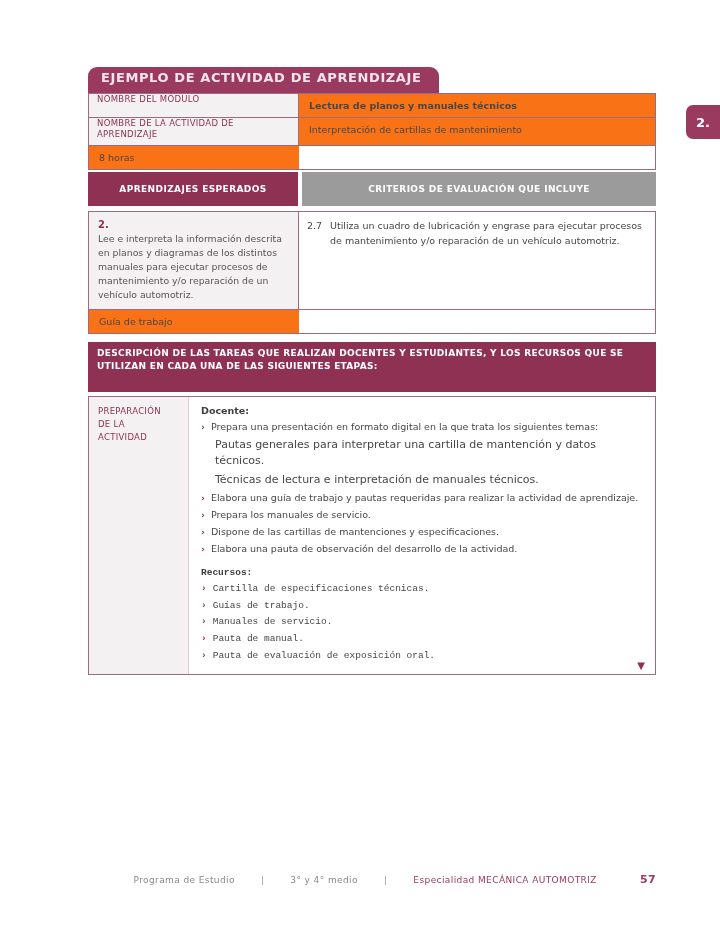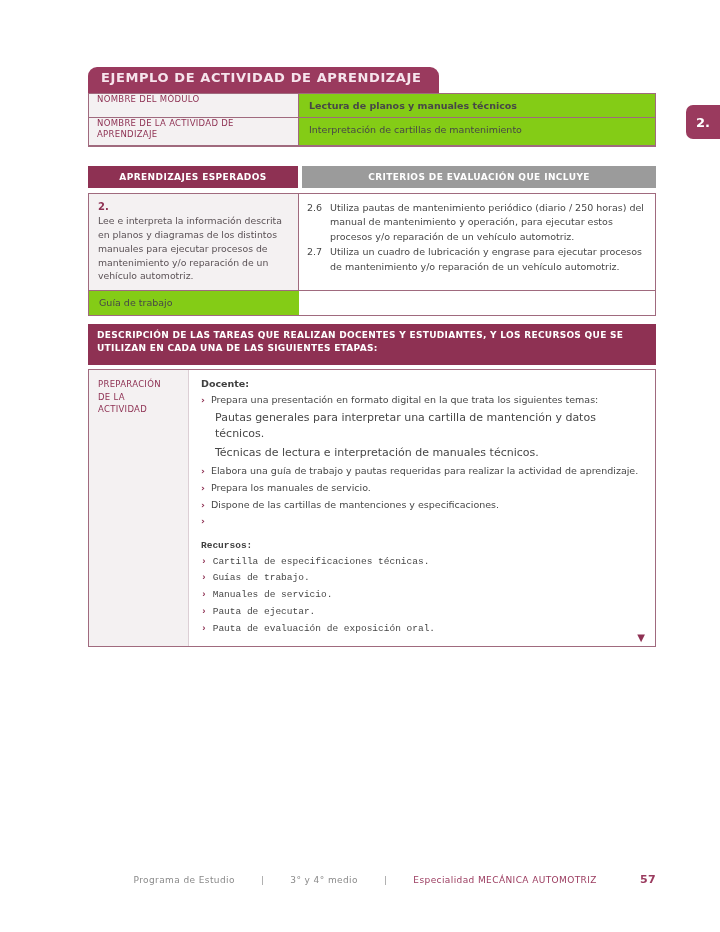--- a/index.html
+++ b/index.html
@@ -18,48 +18,48 @@
   }
 
   
   .tbl{border:1px solid #a06a7e;}
   .row{display:grid;grid-template-columns:210px 1fr;}
   .row + .row{border-top:1px solid #a06a7e;}
   .cell-label{
     background:#f4f1f2;color:#8e3153;font-size:8.5px;letter-spacing:.3px;
     padding:0 8px 6px;border-right:1px solid #a06a7e;line-height:1.2;
   }
-  .cell-value{background:#84cc16;font-size:9.5px;padding:6px 10px 5px;line-height:1.3;color:#474747;}
+  .cell-value{background:#f97316;font-size:9.5px;padding:6px 10px 5px;line-height:1.3;color:#474747;}
   .val-bold{font-weight:bold;}
 
   
   .hdr-row{display:grid;grid-template-columns:210px 1fr;gap:4px;margin-top:2px;}
   .hdr-cell{
-    height:22px;display:flex;align-items:center;justify-content:center;
-    color:#ffffff;font-size:9px;font-weight:bold;letter-spacing:.4px;margin-top:17px;
+    height:34px;display:flex;align-items:center;justify-content:center;
+    color:#ffffff;font-size:9px;font-weight:bold;letter-spacing:.4px;
   }
   .hdr-left{background:#8e3153;}
   .hdr-right{background:#9b9b9b;}
 
   
   .content-block{margin-top:5px;border:1px solid #a06a7e;display:grid;grid-template-columns:210px 1fr;min-height:88px;}
   .ap-cell{background:#f4f1f2;border-right:1px solid #a06a7e;padding:7px 9px;}
   .ap-num{color:#8e3153;font-size:10px;font-weight:bold;margin:0 0 2px;}
   .ap-text{font-size:9.3px;line-height:1.5;color:#5a5155;}
   .cr-cell{background:#ffffff;padding:7px 9px 6px 8px;}
   .crit{display:flex;font-size:9.5px;line-height:1.55;color:#474747;}
   .crit .n{flex:none;width:23px;}
 
   .met-row{margin-top:-1px;border:1px solid #a06a7e;}
 
   
   .banner{
     margin-top:8px;background:#8e3153;color:#ffffff;
     font-size:9px;font-weight:bold;letter-spacing:.3px;line-height:1.45;
-    padding:5px 9px 10px 9px;
+    padding:5px 9px 19px 9px;
   }
 
   
   .prep{margin-top:4px;border:1px solid #a06a7e;display:grid;grid-template-columns:100px 1fr;min-height:238px;position:relative;}
   .prep-label{
     background:#f4f1f2;border-right:1px solid #dccfd5;color:#8e3153;
     font-size:8.5px;letter-spacing:.3px;line-height:1.5;padding:8px 14px 0 9px;
   }
   .prep-content{padding:8px 12px 8px 12px;}
   .list-heading{font-size:9.5px;font-weight:bold;color:#3f3f3f;margin:0 0 4px;}
@@ -98,39 +98,36 @@
   <div class="tbl">
     <div class="row">
       <div class="cell-label">NOMBRE DEL MÓDULO</div>
       <div class="cell-value val-bold">Lectura de planos y manuales técnicos</div>
     </div>
     <div class="row">
       <div class="cell-label">NOMBRE DE LA ACTIVIDAD DE APRENDIZAJE</div>
       <div class="cell-value">Interpretación de cartillas de mantenimiento</div>
     </div>
     <div class="row">
+      <div class="cell-value">8 horas</div>
     </div>
   </div>
 
   <div class="hdr-row">
     <div class="hdr-cell hdr-left">APRENDIZAJES ESPERADOS</div>
     <div class="hdr-cell hdr-right">CRITERIOS DE EVALUACIÓN QUE INCLUYE</div>
   </div>
 
   <div class="content-block">
     <div class="ap-cell">
       <div class="ap-num">2.</div>
       <div class="ap-text">Lee e interpreta la información descrita en planos y diagramas de los distintos manuales para ejecutar procesos de mantenimiento y/o reparación de un vehículo automotriz.</div>
     </div>
     <div class="cr-cell">
       <div class="crit">
-        <span class="n">2.6</span>
-        <span>Utiliza pautas de mantenimiento periódico (diario / 250 horas) del manual de mantenimiento y operación, para ejecutar estos procesos y/o reparación de un vehículo automotriz.</span>
-      </div>
-      <div class="crit">
         <span class="n">2.7</span>
         <span>Utiliza un cuadro de lubricación y engrase para ejecutar procesos de mantenimiento y/o reparación de un vehículo automotriz.</span>
       </div>
     </div>
   </div>
 
   <div class="row met-row">
     <div class="cell-value">Guía de trabajo</div>
   </div>
 
@@ -156,39 +153,40 @@
       <div class="bullet-item">
         <span class="b">›</span>
         <span>Prepara los manuales de servicio.</span>
       </div>
       <div class="bullet-item">
         <span class="b">›</span>
         <span>Dispone de las cartillas de mantenciones y especificaciones.</span>
       </div>
       <div class="bullet-item">
         <span class="b">›</span>
+        <span>Elabora una pauta de observación del desarrollo de la actividad.</span>
       </div>
 
       <div class="recursos">
         <div class="list-heading">Recursos:</div>
         <div class="bullet-item">
           <span class="b">›</span>
           <span>Cartilla de especificaciones técnicas.</span>
         </div>
         <div class="bullet-item">
           <span class="b">›</span>
           <span>Guías de trabajo.</span>
         </div>
         <div class="bullet-item">
           <span class="b">›</span>
           <span>Manuales de servicio.</span>
         </div>
         <div class="bullet-item">
           <span class="b">›</span>
-          <span>Pauta de ejecutar.</span>
+          <span>Pauta de manual.</span>
         </div>
         <div class="bullet-item">
           <span class="b">›</span>
           <span>Pauta de evaluación de exposición oral.</span>
         </div>
       </div>
 
       <span class="continue-marker">▼</span>
     </div>
   </div>

